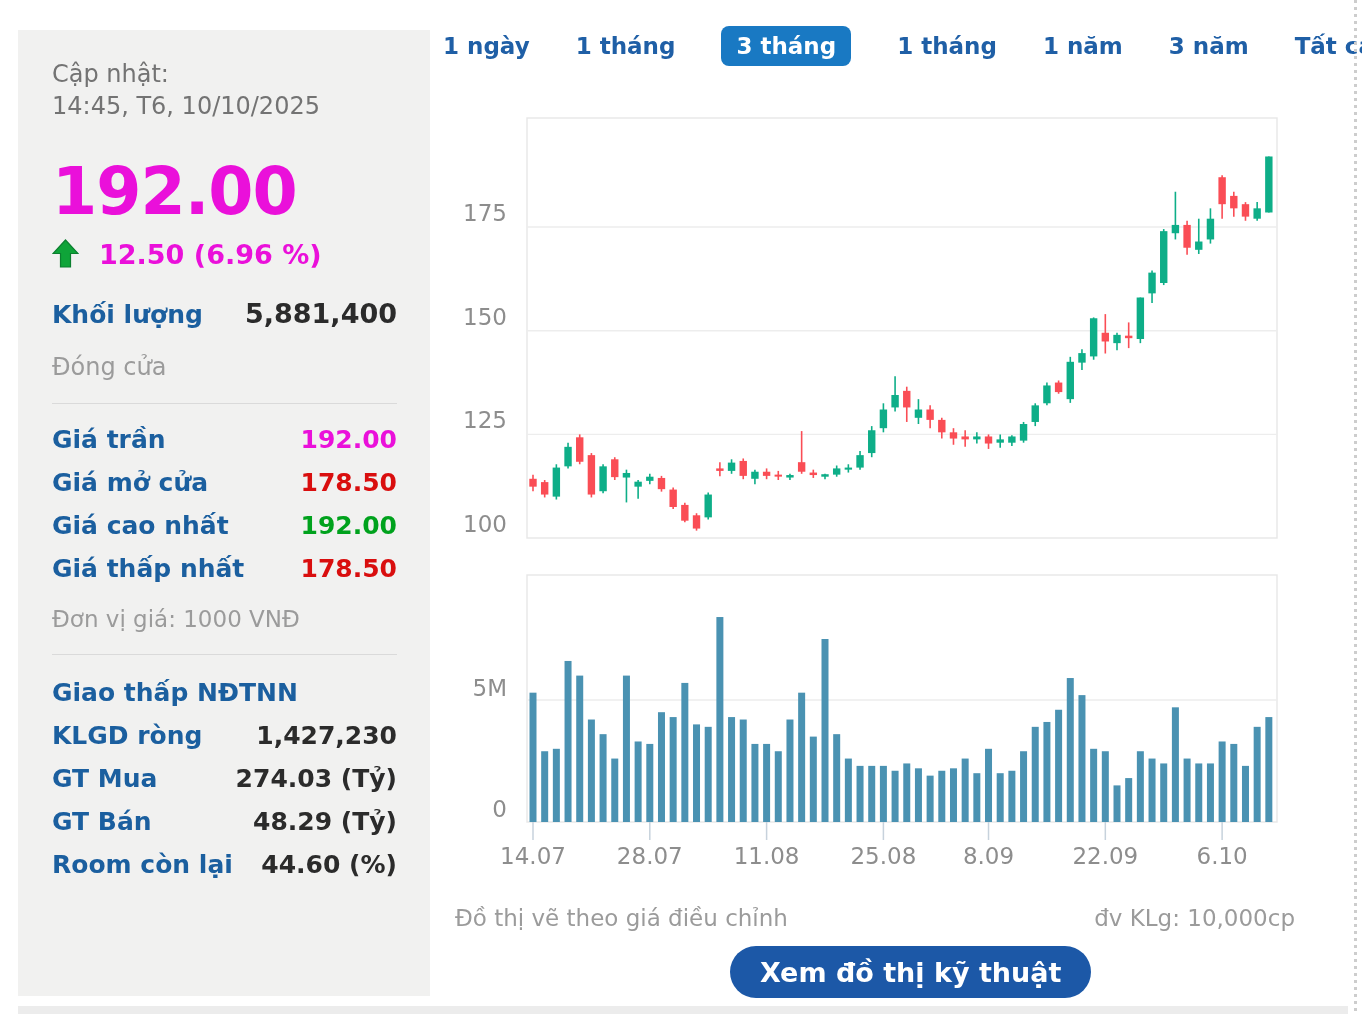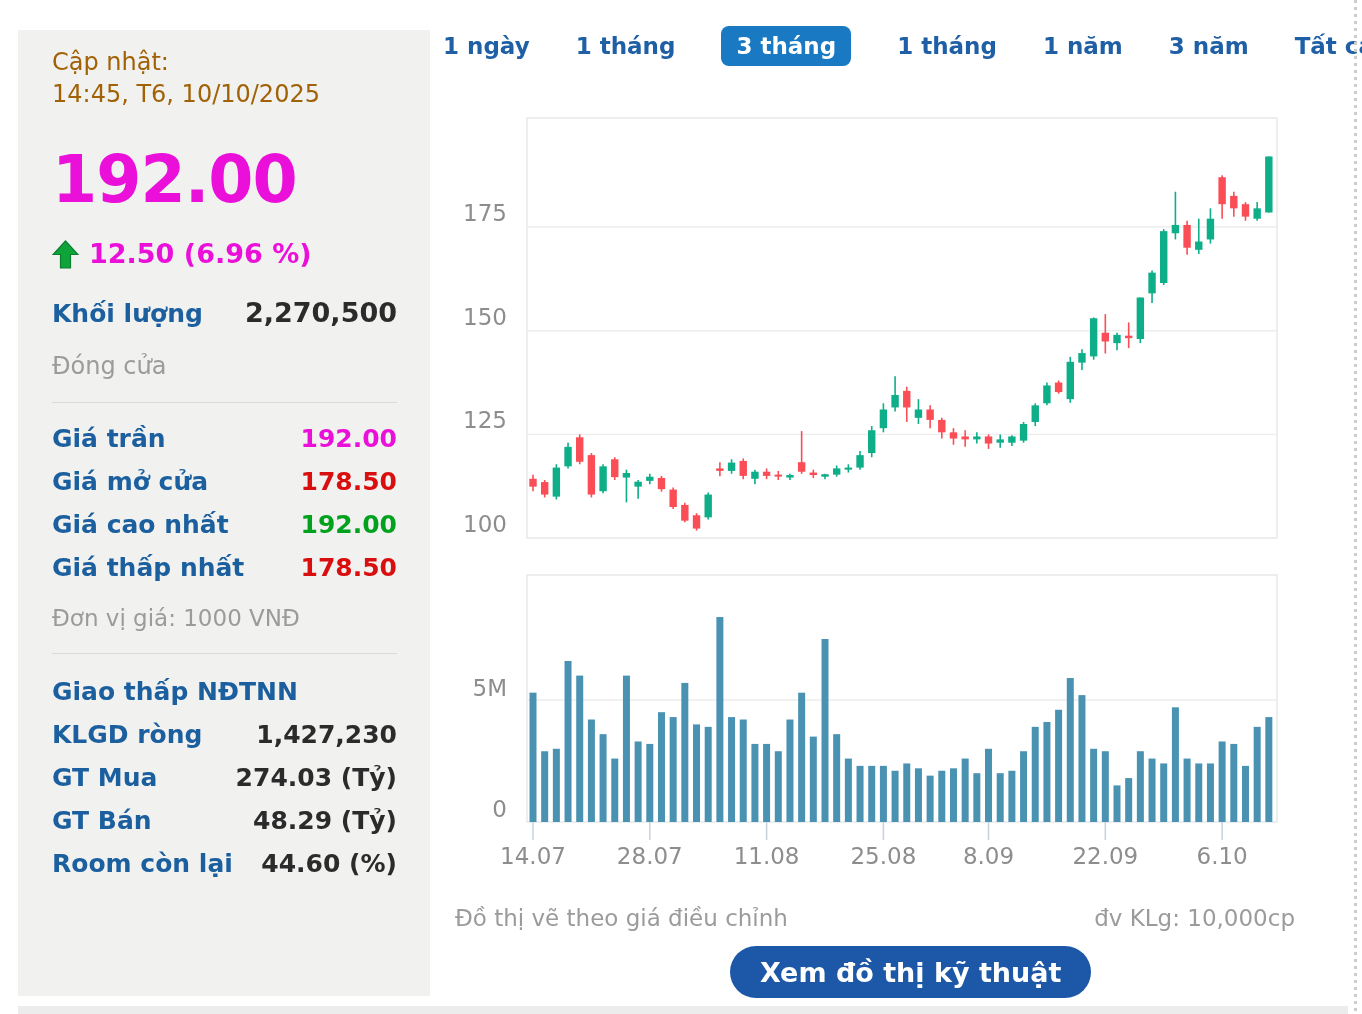--- a/index.html
+++ b/index.html
@@ -5,23 +5,23 @@
   html,body{margin:0;padding:0;}
   body{
     width:1362px;height:1014px;position:relative;background:#ffffff;
     font-family:"DejaVu Sans","Liberation Sans",sans-serif;overflow:hidden;
   }
   
   .quote-card{
     position:absolute;left:18px;top:30px;width:412px;height:966px;
     background:#f1f1f0;box-sizing:border-box;padding:16px 33px 0 34px;
   }
-  .updated{font-size:24px;color:#a16207;line-height:32px;}
+  .updated{font-size:24px;color:#737373;line-height:32px;margin-top:12px;}
   .big-price{margin-top:32px;font-size:65px;font-weight:bold;color:#EA10DA;letter-spacing:-1px;}
-  .change-row{margin-top:21px;display:flex;align-items:flex-end;gap:10px;}
+  .change-row{margin-top:10px;display:flex;align-items:flex-start;gap:20px;}
   .change-text{font-size:27px;font-weight:bold;color:#EA10DA;}
   .vol-row{margin-top:28px;display:flex;justify-content:space-between;align-items:flex-end;}
   .vol-label{font-size:25px;font-weight:bold;color:#1B5F9F;}
   .vol-value{font-size:27px;font-weight:bold;color:#2b2b2b;}
   .session{margin-top:24px;font-size:24px;color:#9b9b9b;}
   .divider{border:none;border-top:1px solid #dadada;margin:22px 0 0 0;}
   .ptable{margin-top:14px;}
   .prow{display:flex;justify-content:space-between;align-items:center;height:43px;}
   .prow .lbl{font-size:25px;font-weight:bold;color:#1B5F9F;}
   .prow .val{font-size:25px;font-weight:bold;}
@@ -69,21 +69,21 @@
     <span style="display:flex;">
       <svg width="27" height="29" viewBox="0 0 27 29">
         <path d="M13.5 1 L26 14.5 H18.5 V28 H8.5 V14.5 H1 Z" fill="#0FA439" stroke="#0B7F2F" stroke-width="1.2"></path>
       </svg>
     </span>
     <span class="change-text">12.50 (6.96 %)</span>
   </div>
 
   <div class="vol-row">
     <span class="vol-label">Khối lượng</span>
-    <span class="vol-value">2,270,500</span>
+    <span class="vol-value">5,881,400</span>
   </div>
 
   <div class="session">Đóng cửa</div>
 
   <hr class="divider">
 
   <div class="ptable">
     <div class="prow">
       <span class="lbl">Giá trần</span>
       <span class="val" style="color: rgb(234, 16, 218);">192.00</span>

